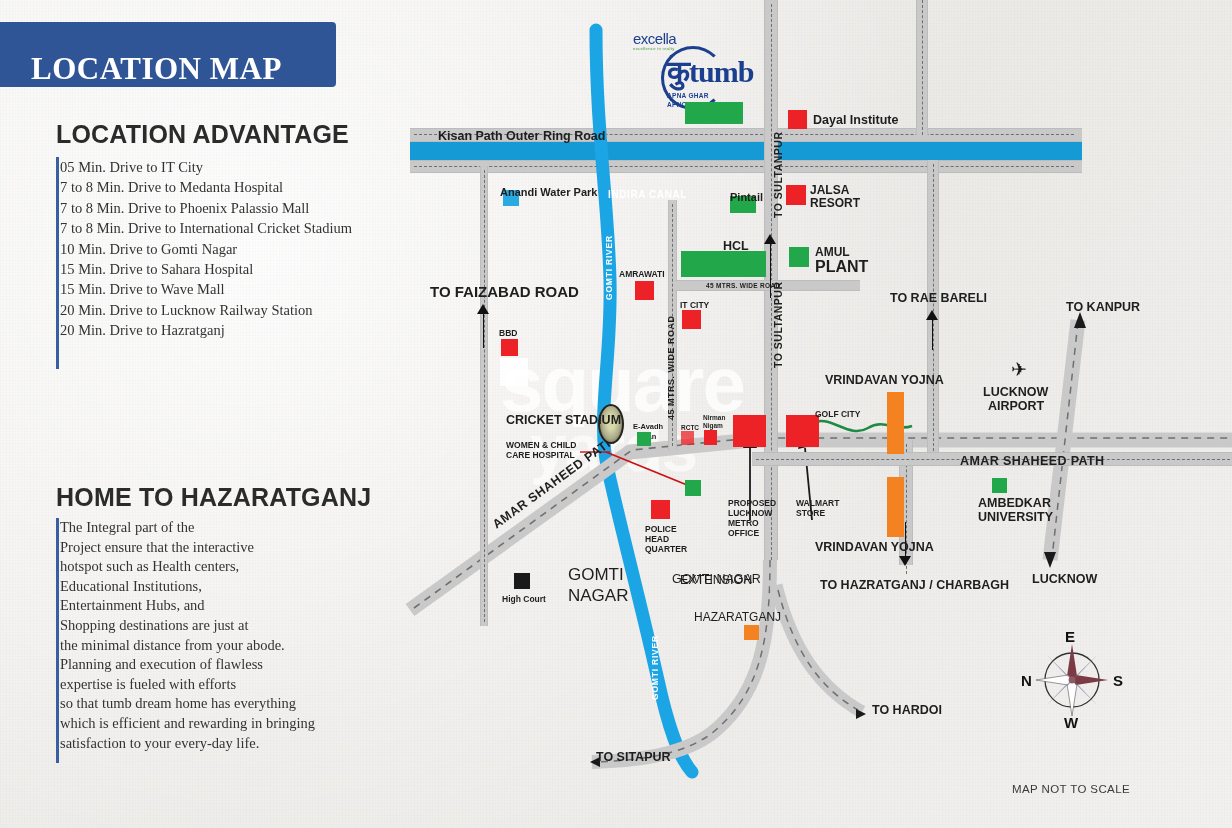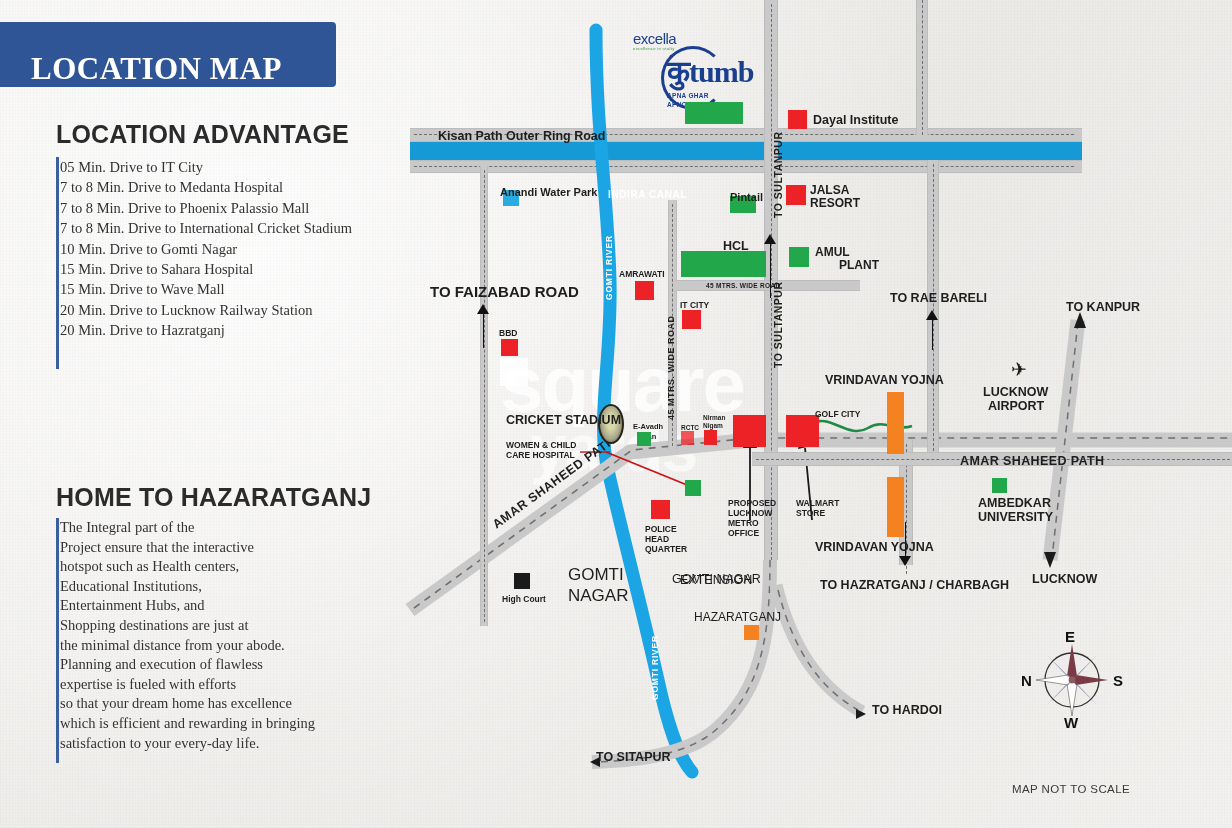--- a/index.html
+++ b/index.html
@@ -171,21 +171,21 @@
     <div class="list-body">
       <p>The Integral part of the</p>
       <p>Project ensure that the interactive</p>
       <p>hotspot such as Health centers,</p>
       <p>Educational Institutions,</p>
       <p>Entertainment Hubs, and</p>
       <p>Shopping destinations are just at</p>
       <p>the minimal distance from your abode.</p>
       <p>Planning and execution of flawless</p>
       <p>expertise is fueled with efforts</p>
-      <p>so that your dream home has excellence</p>
+      <p>so that tumb dream home has everything</p>
       <p>which is efficient and rewarding in bringing</p>
       <p>satisfaction to your every-day life.</p>
     </div>
   </div>
 
   <div id="map">
 
     <div id="wm-sq"></div>
     <div id="watermark">
       <span>square</span>
@@ -313,21 +313,21 @@
 
     <div class="blk red" style="left:386px; top:185px; width:20px; height:20px;"></div>
     <div class="lbl b" style="left:410px; top:183px; font-size:12px;">JALSA</div>
     <div class="lbl b" style="left:410px; top:196px; font-size:12px;">RESORT</div>
 
     <div class="blk green" style="left:281px; top:251px; width:85px; height:26px;"></div>
     <div class="lbl b" style="left:323px; top:239px; font-size:12.5px;">HCL</div>
 
     <div class="blk green" style="left:389px; top:247px; width:20px; height:20px;"></div>
     <div class="lbl b" style="left:415px; top:245px; font-size:12px;">AMUL</div>
-    <div class="lbl b" style="left:415px; top:258px; font-size:12px;margin-left:24px;">PLANT</div>
+    <div class="lbl b" style="left:415px; top:258px; font-size:16px;">PLANT</div>
 
     <div class="blk red" style="left:235px; top:281px; width:19px; height:19px;"></div>
     <div class="lbl b sm" style="left:219px; top:269px;">AMRAWATI</div>
 
     <div class="blk red" style="left:282px; top:310px; width:19px; height:19px;"></div>
     <div class="lbl b sm" style="left:280px; top:300px;">IT CITY</div>
 
     <div class="blk red" style="left:101px; top:339px; width:17px; height:17px;"></div>
     <div class="lbl b sm" style="left:99px; top:328px;">BBD</div>
 

